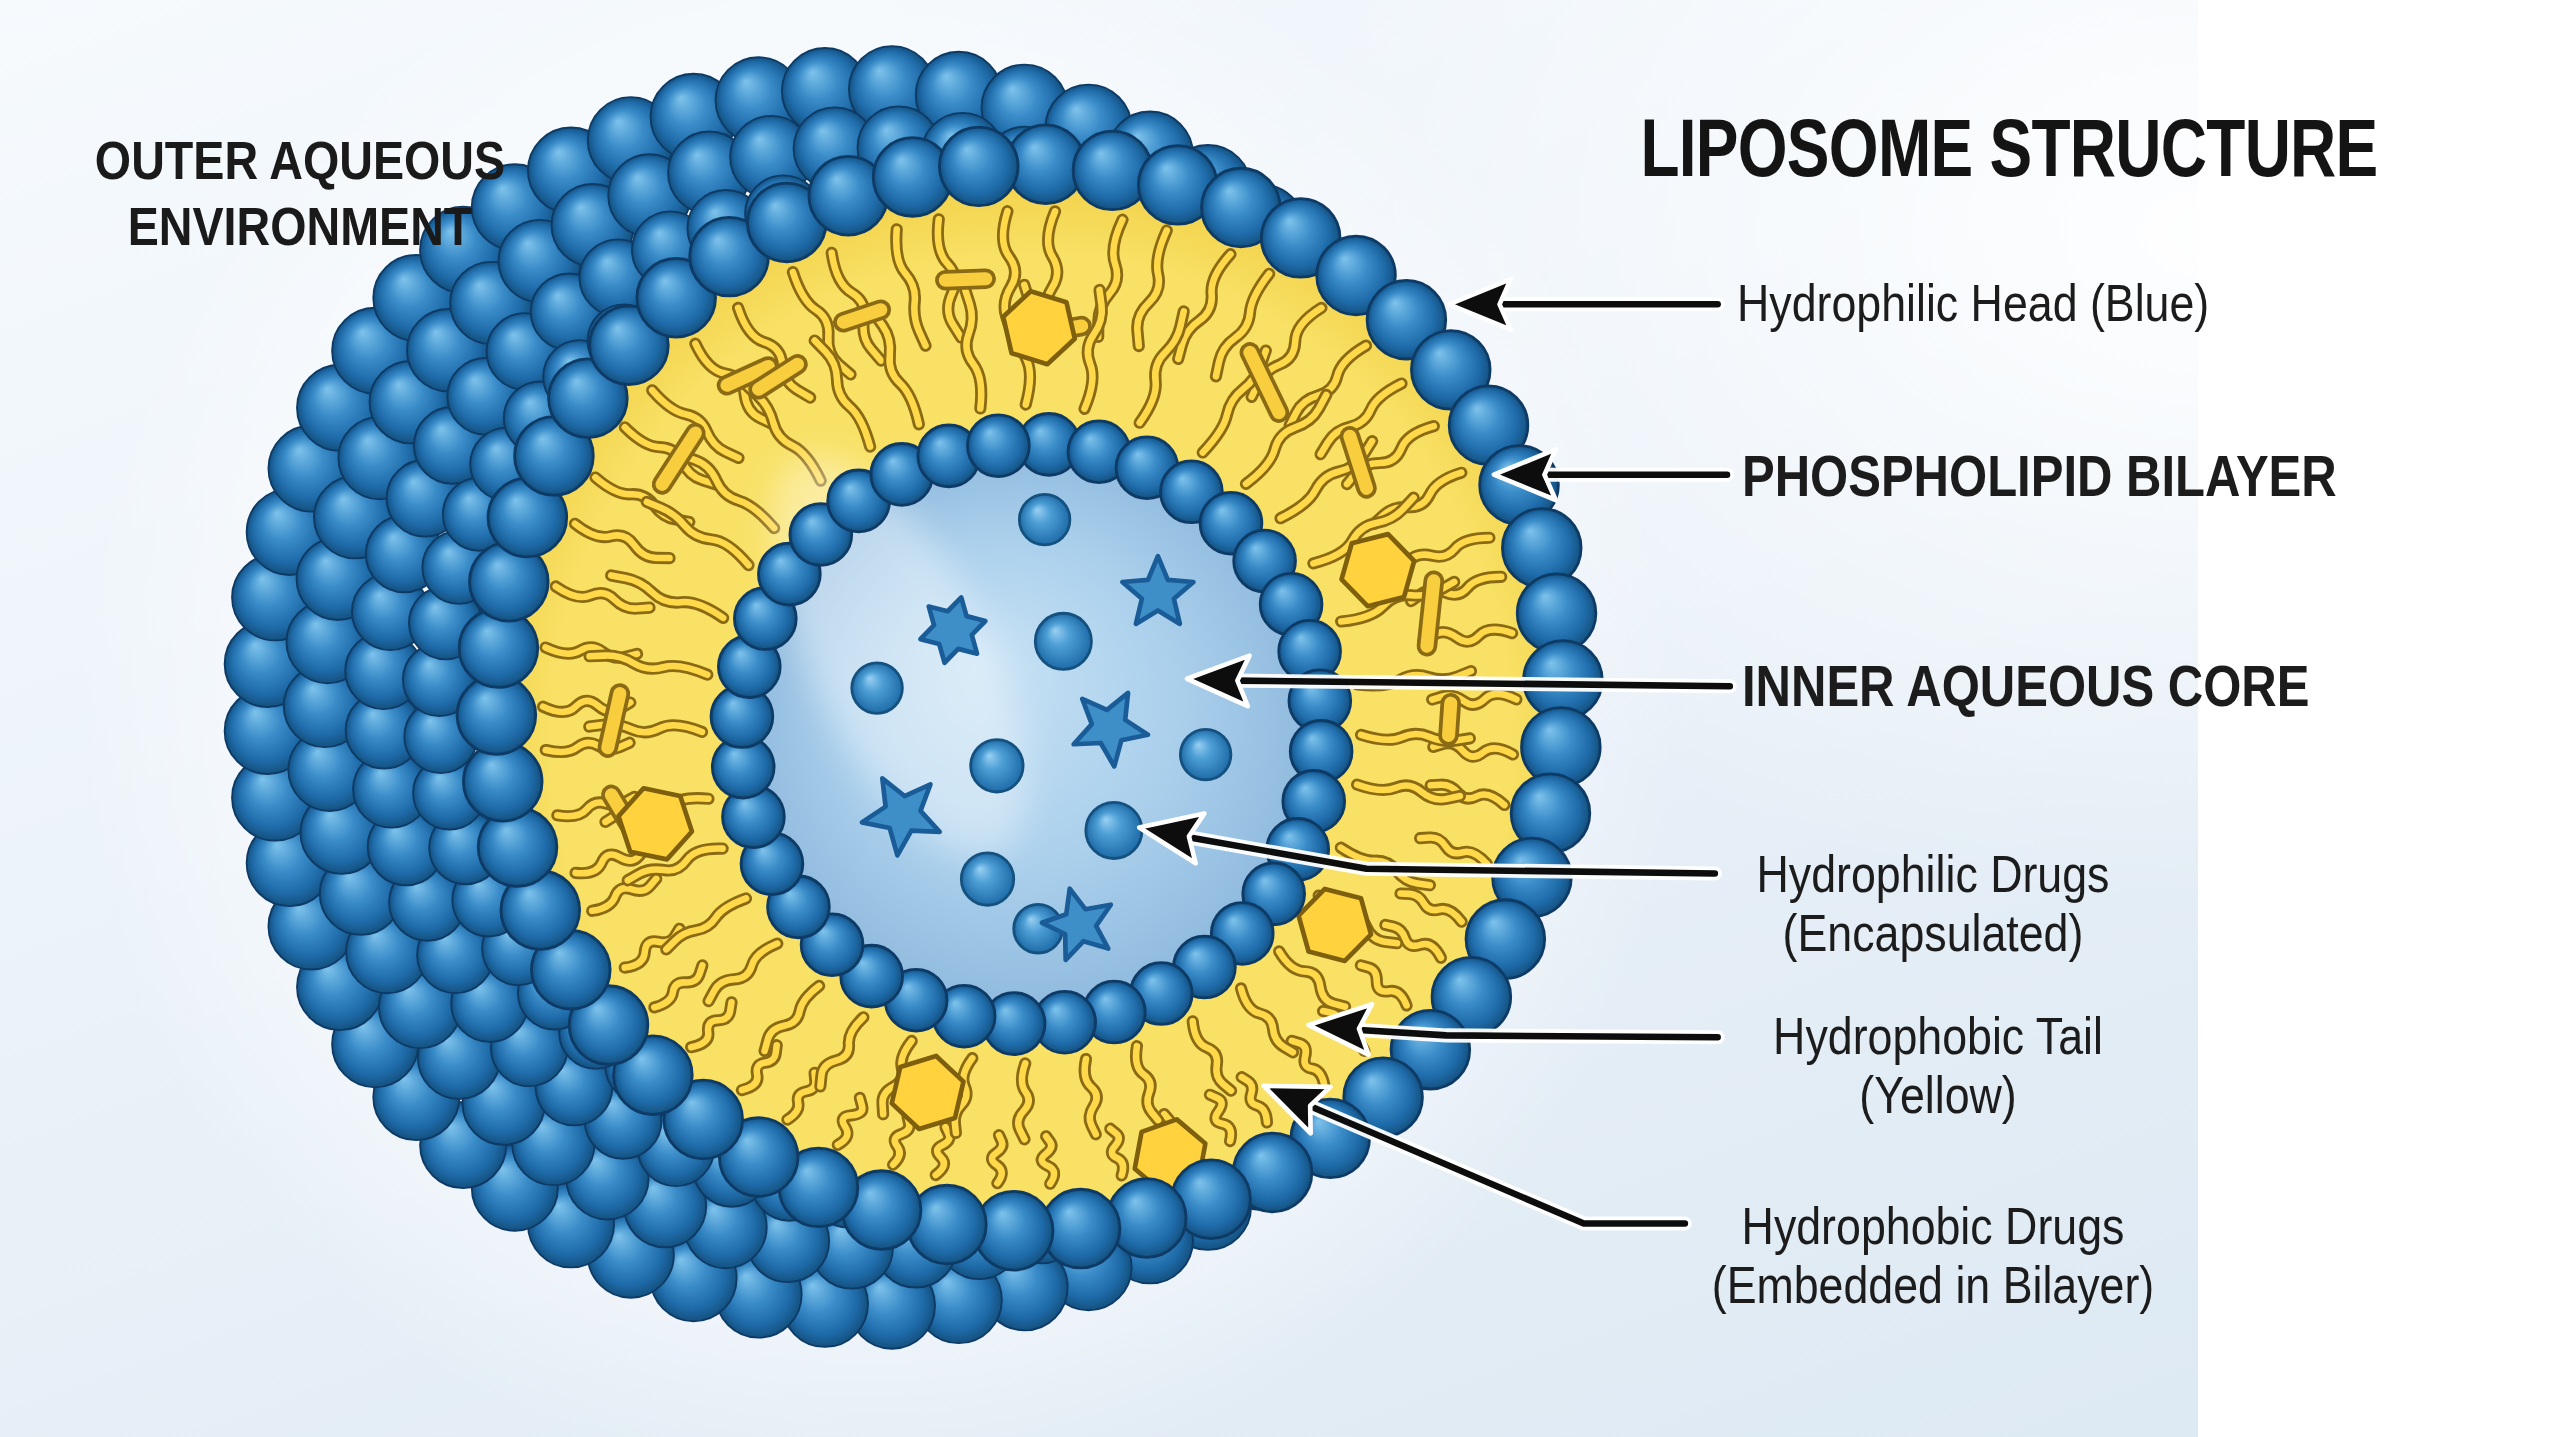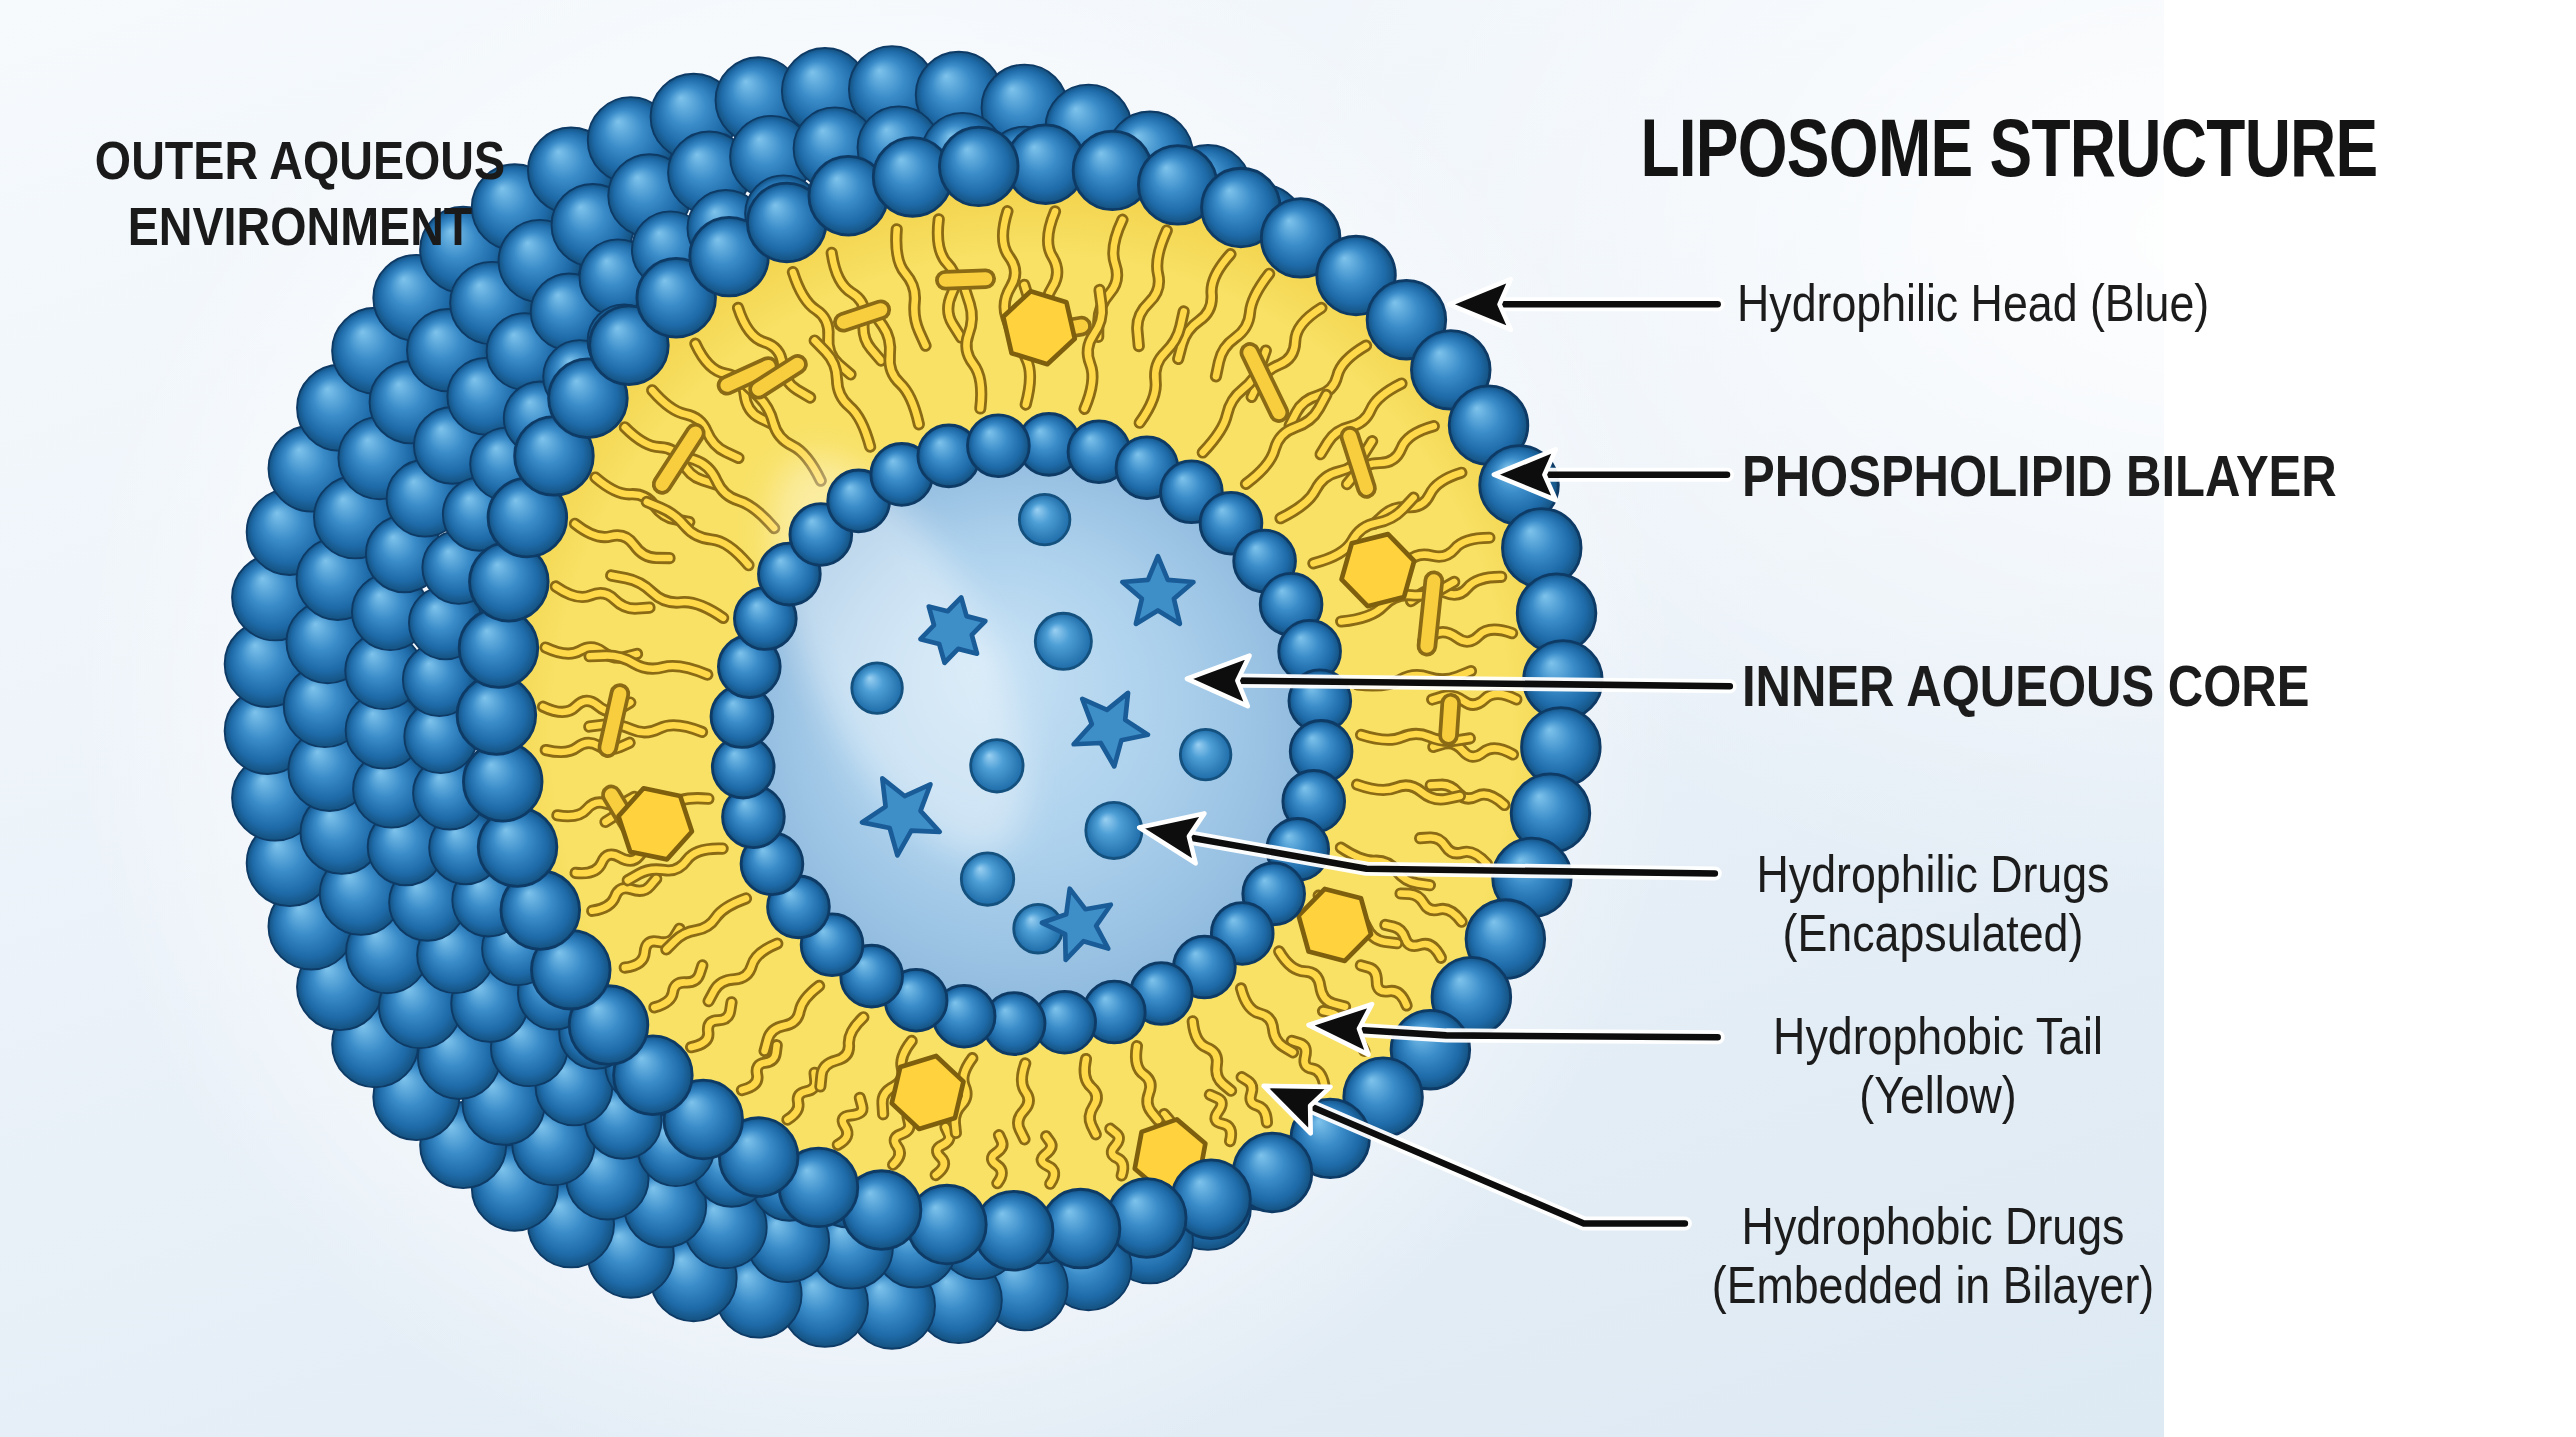--- a/index.html
+++ b/index.html
@@ -5,20 +5,21 @@
   html,body{margin:0;padding:0}
   body{
     width:2576px;height:1438px;overflow:hidden;
     font-family:"Liberation Sans","DejaVu Sans",sans-serif;
   }
   .stage{
     position:relative;width:2164px;height:1438px;
     background:
       radial-gradient(1310px 936px at 2200px 234px, rgba(255,255,255,.95), rgba(255,255,255,0) 72%),
       linear-gradient(160deg,#f6fafd 0%,#ebf2f9 45%,#dde9f3 100%);
+    padding-left: 34px;
   }
   svg.diagram{position:absolute;left:0;top:0}
   .lbl{position:absolute;color:#1c1c1c;white-space:nowrap}
   .lbl .ln{display:block}
   .c{text-align:center;transform:translate(-50%,-50%) scaleX(.86)}
   .l{transform:translateY(-50%) scaleX(.86);transform-origin:0 50%}
   .b{font-weight:700}
   .reg{font-size:52px;line-height:59px}
   .title{
     font-size:82px;font-weight:700;letter-spacing:-0.9px;color:#141414;

